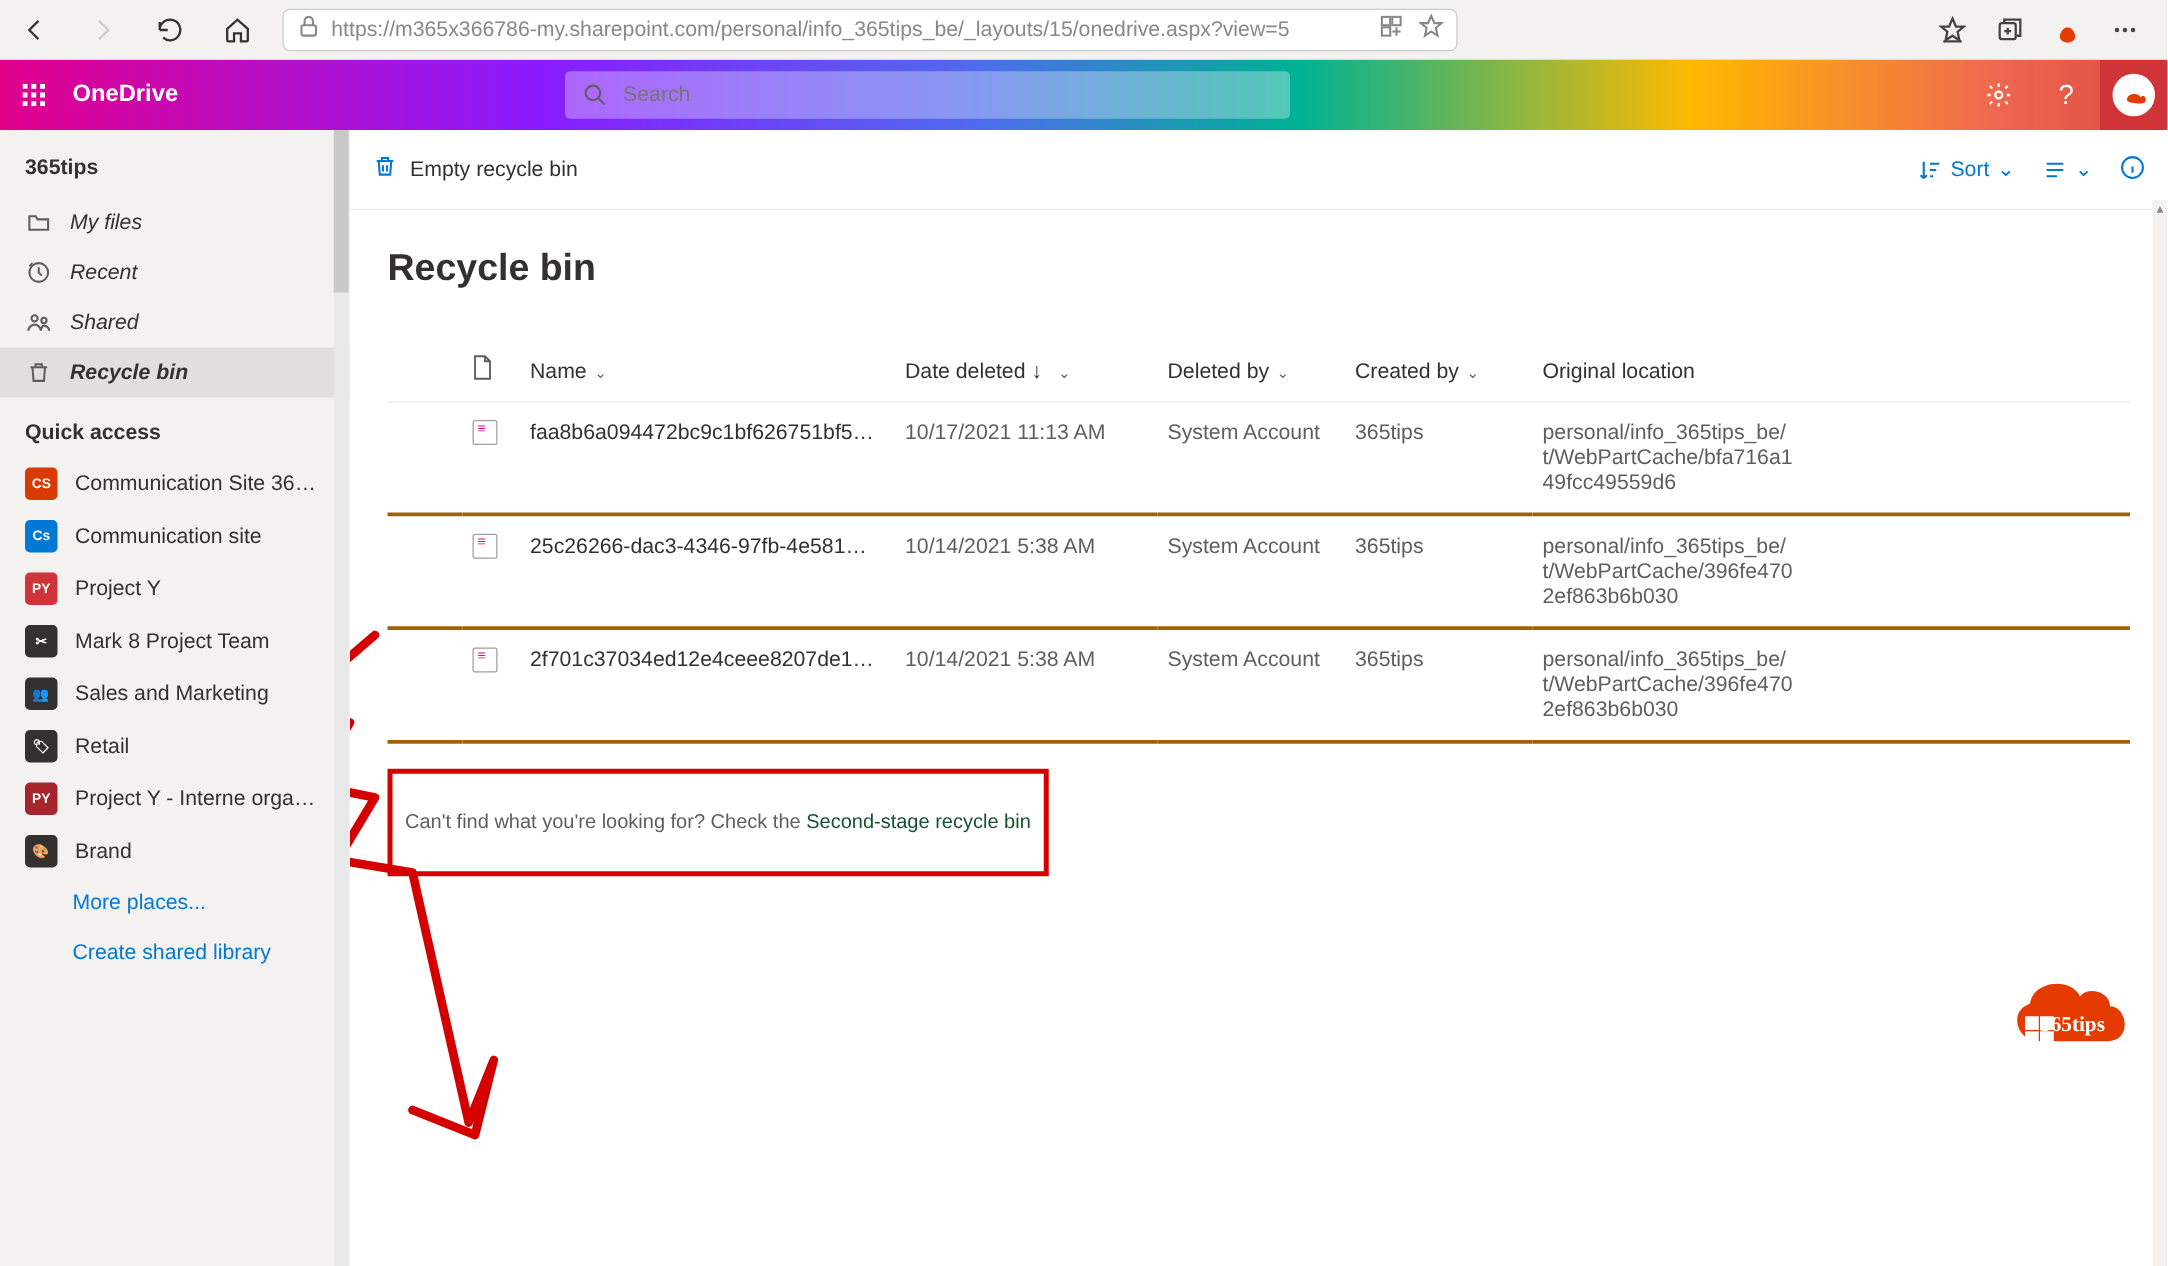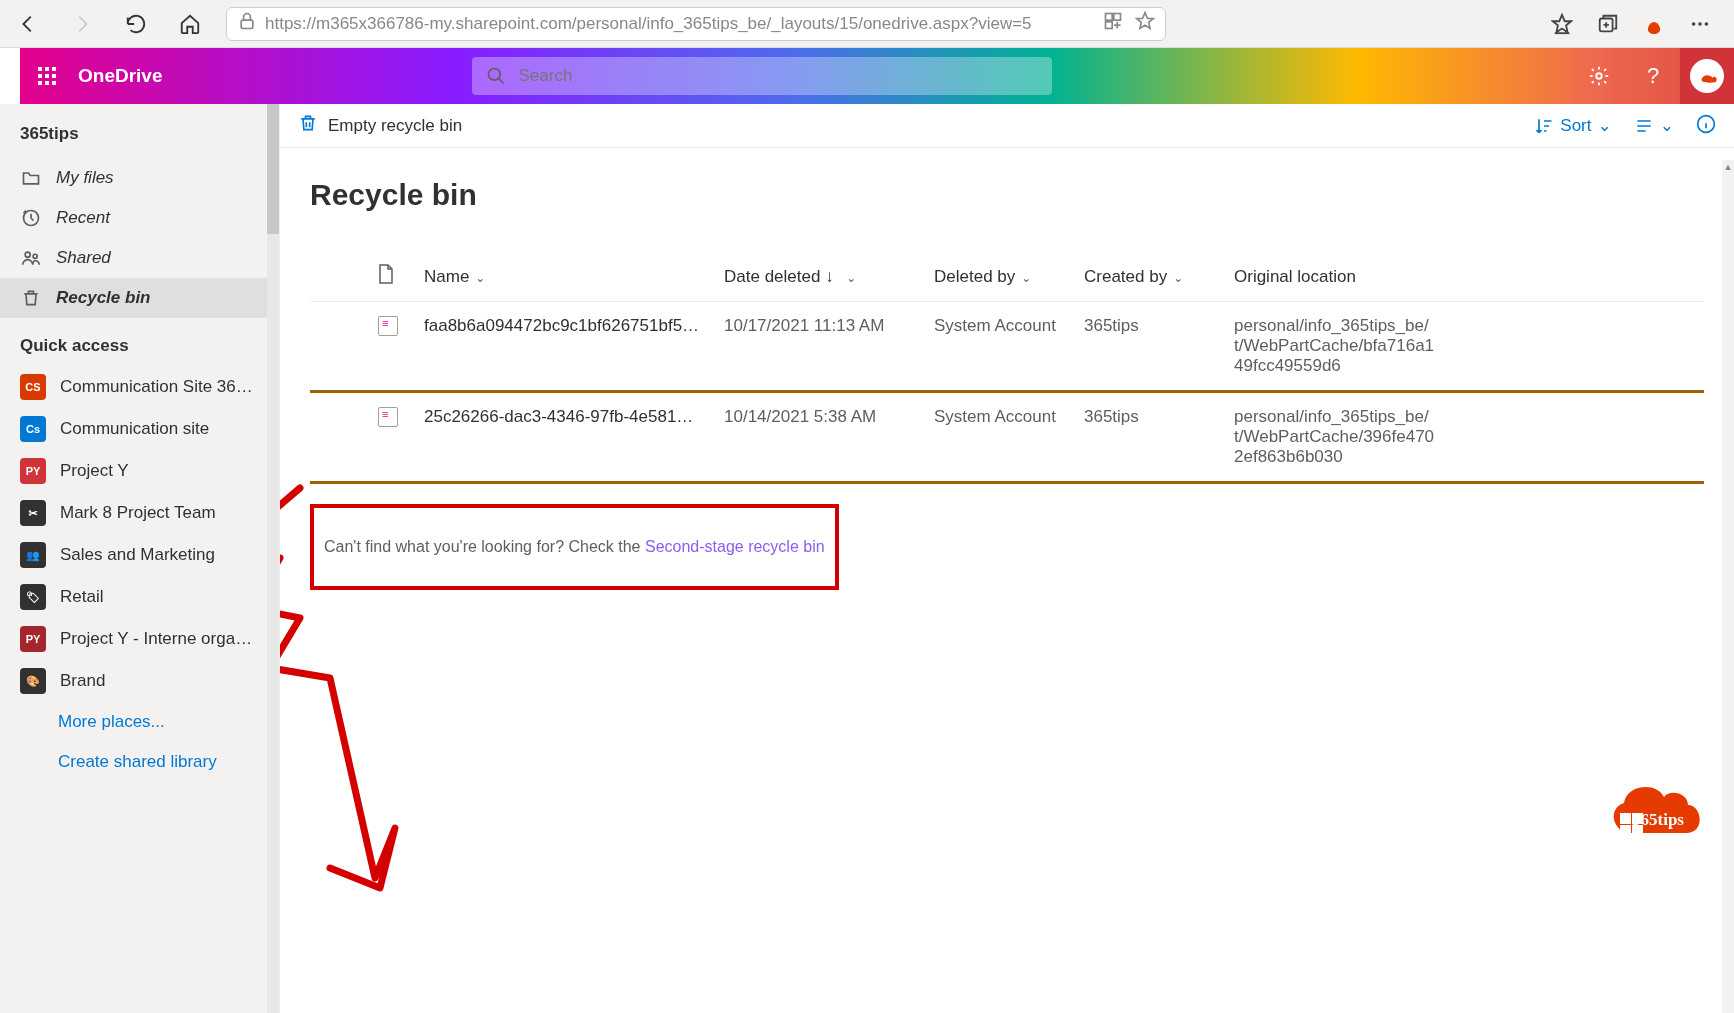--- a/index.html
+++ b/index.html
@@ -9,21 +9,21 @@
 .browser-bar { height: 48px; background: #f3f2f1; display: flex; align-items: center; padding: 0 10px; gap: 18px; border-bottom: 1px solid #ddd; }
 .browser-bar .nav-btn { width: 36px; height: 36px; display: flex; align-items: center; justify-content: center; color: #333; border-radius: 4px; }
 .browser-bar .nav-btn.disabled { color: #ccc; }
 .url-bar { flex: 1; height: 34px; background: #fff; border: 1px solid #ccc; border-radius: 6px; display: flex; align-items: center; padding: 0 10px; gap: 8px; color: #888; font-size: 17px; max-width: 940px; }
 .url-bar .lock { color: #888; }
 .url-bar .url-text { white-space: nowrap; overflow: hidden; }
 .browser-right { display: flex; gap: 18px; align-items: center; margin-left: auto; padding-right: 10px;}
 .browser-right .ic { width: 28px; height: 28px; display: flex; align-items: center; justify-content: center; color: #444; }
 
 
-.app-header { height: 56px; display: flex; align-items: center; background: linear-gradient(90deg,#e3008c 0%,#8a1bff 25%,#4f6bed 45%,#00b294 60%,#ffb900 78%,#ef6950 92%,#d13438 100%); color: #fff; margin-left: 20px; }
+.app-header { height: 56px; display: flex; align-items: center; background: linear-gradient(90deg,#e3008c 0%,#8a1bff 25%,#4f6bed 45%,#00b294 60%,#ffb900 78%,#ef6950 92%,#d13438 100%); color: #fff; }
 .waffle { width: 54px; height: 56px; display: flex; align-items: center; justify-content: center;}
 .waffle svg { fill: #fff; }
 .app-name { font-size: 19px; font-weight: 600; margin-left: 4px; }
 .search-wrap { margin-left: 310px; width: 580px; height: 38px; background: rgba(255,255,255,0.32); border-radius: 4px; display: flex; align-items: center; padding: 0 14px; gap: 12px; color: #333; font-size: 17px; }
 .search-wrap input { background: transparent; border: none; outline: none; font-size: 17px; flex:1; color:#333; }
 .hdr-right { margin-left: auto; display: flex; align-items: center; }
 .hdr-right .hic { width: 54px; height: 56px; display: flex; align-items: center; justify-content: center; color: #fff; }
 .hdr-right .hic.settings{ background: rgba(239,105,80,0.2);}
 .hdr-right .hic.help{ background: rgba(239,105,80,0.4);}
 .hdr-right .hic.account{ background: #d13438;}
@@ -39,42 +39,42 @@
 .sb-item.active { background: #e1dfdd; font-weight: 600; }
 .sb-item .sicon { width: 22px; display: flex; justify-content: center; color: #605e5c; }
 .sb-section { font-size: 17px; font-weight: 600; padding: 18px 20px 10px; }
 .qa-item { display: flex; align-items: center; gap: 14px; padding: 8px 20px; font-size: 17px; cursor: pointer; }
 .qa-badge { width: 26px; height: 26px; border-radius: 4px; display: flex; align-items: center; justify-content: center; font-size: 11px; color: #fff; font-weight:600; flex-shrink: 0;}
 .qa-label{ white-space: nowrap; overflow: hidden; text-overflow: ellipsis; }
 .sb-link { color: #0078d4; padding: 10px 20px 10px 58px; font-size: 17px; cursor: pointer; }
 
 
 .main { flex: 1; display: flex; flex-direction: column; position: relative; }
-.cmdbar { height: 44px; display: flex; align-items: center; padding: 0 18px; border-bottom: 1px solid #eee; }
+.cmdbar { height: 64px; display: flex; align-items: center; padding: 0 18px; border-bottom: 1px solid #eee; }
 .cmdbar .cbtn { display: flex; align-items: center; gap: 10px; color: #323130; font-size: 17px; cursor: pointer; }
 .cmdbar .cbtn .tic{ color:#0078d4; }
 .cmdbar-right { margin-left: auto; display: flex; align-items: center; gap: 22px; }
 .cmdbar-right .sbtn { display: flex; align-items: center; gap: 6px; color: #0078d4; font-size: 17px; cursor: pointer; }
 .cmdbar-right .ibtn { color: #0078d4; cursor: pointer;}
 .content { padding: 30px 30px 0; flex:1; overflow: hidden; position:relative;}
 .page-title { font-size: 30px; font-weight: 600; margin-bottom: 40px; }
 
 table.filelist { width: 100%; border-collapse: collapse; font-size: 17px; }
 table.filelist th { text-align: left; font-weight: 400; color: #323130; padding: 12px 8px; border-bottom: 1px solid #edebe9; white-space: nowrap;}
 table.filelist th.has-drop{ cursor:pointer; }
 table.filelist td { padding: 14px 8px; border-bottom: 3px solid #a16207; vertical-align: top; color:#605e5c; }
 table.filelist td.name{ color:#323130; }
 .col-icon{width:46px;}
 .col-check{width:60px;}
 .file-ico{ width:20px; height:20px; border:1px solid #a19f9d; border-radius:2px; display:inline-block; position:relative;}
 .file-ico::after{content:"≡";position:absolute;left:3px;top:0;font-size:11px;color:#e3008c;}
 th .chev{ margin-left:6px; color:#605e5c; font-size:12px;}
 
 .footer-note{ padding: 30px 10px; font-size:16px; color:#605e5c; border:4px solid #d40000; display:inline-block; margin-top:20px;}
-.footer-note a{ color:#8b5cf6; text-decoration:none; }
+.footer-note a{ color:#14532d; text-decoration:none; }
 
 
 .annotation-arrow{ position:absolute; left:-60px; top:330px; pointer-events:none; }
 
 
 .tips-badge{ position:absolute; right:14px; bottom:160px; width:120px; height:80px; }
 
 
 .main-scroll{position:absolute;right:0;top:56px;width:12px;bottom:0;background:#f3f2f1;}
 .main-scroll-up{position:absolute;top:0;left:0;width:12px;height:14px;font-size:11px;text-align:center;color:#888;}
@@ -340,20 +340,31 @@
               <td></td>
   <td><span class="file-ico"></span></td>
   <td class="name">25c26266-dac3-4346-97fb-4e581…</td>
   <td>10/14/2021 5:38 AM</td>
   <td>System Account</td>
   <td>365tips</td>
   <td style="white-space:pre-line">personal/info_365tips_be/
 t/WebPartCache/396fe470
 2ef863b6b030</td>
             </tr>
+            <tr>
+              <td></td>
+  <td><span class="file-ico"></span></td>
+  <td class="name">2f701c37034ed12e4ceee8207de1…</td>
+  <td>10/14/2021 5:38 AM</td>
+  <td>System Account</td>
+  <td>365tips</td>
+  <td style="white-space:pre-line">personal/info_365tips_be/
+t/WebPartCache/396fe470
+2ef863b6b030</td>
+            </tr>
           </tbody>
       </table>
 
       <div class="footer-note">
         <span>Can't find what you're looking for? Check the </span><a href="#">Second-stage recycle bin</a>
       </div>
 
       
       <svg class="annotation-arrow" width="220" height="430" viewBox="0 0 220 430">
         <path d="M 80 10 L 10 70 L 60 80 L 30 130 L 80 140 L 50 190 L 110 200 L 155 400 L 175 350 L 160 410 L 110 390" fill="none" stroke="#d40000" stroke-width="7" stroke-linejoin="round" stroke-linecap="round"></path>

